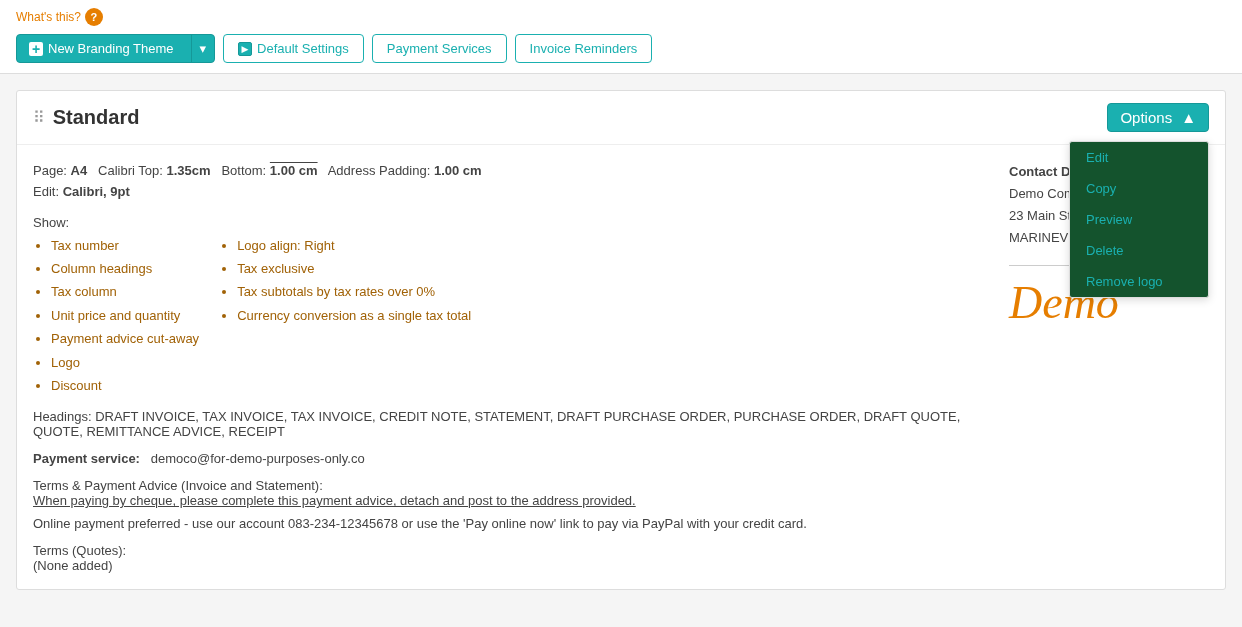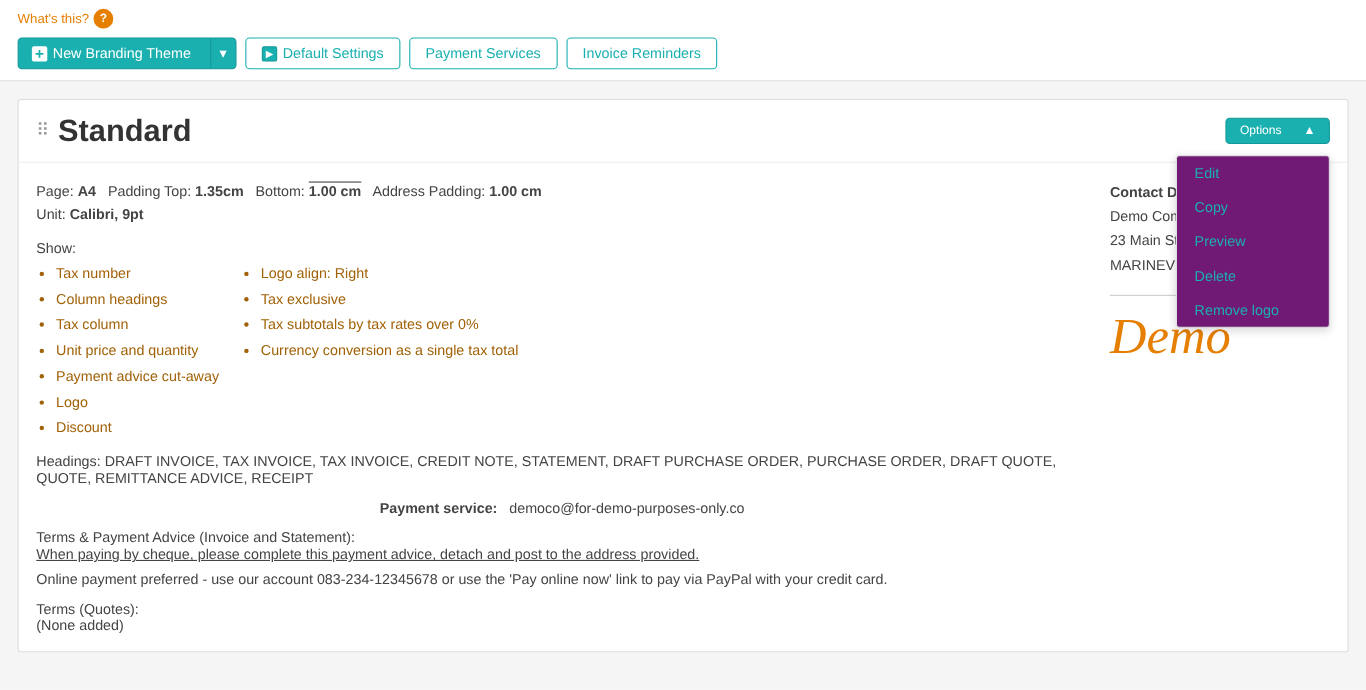--- a/index.html
+++ b/index.html
@@ -124,35 +124,35 @@
       display: flex;
       align-items: center;
       gap: 8px;
     }
     .drag-handle {
       color: #999;
       font-size: 16px;
       cursor: move;
     }
     .theme-name {
-      font-size: 28px;
+      font-size: 20px;
       font-weight: bold;
       color: #333;
     }
     .options-btn {
       background: #1ab0b0;
       border: 1px solid #159898;
       color: #fff;
       padding: 5px 12px;
       border-radius: 4px;
-      font-size: 11px;
-      cursor: pointer;
-      display: inline-flex;
-      align-items: center;
-      gap: 20px;
+      font-size: 15px;
+      cursor: pointer;
+      display: inline-flex;
+      align-items: center;
+      gap: 9px;
     }
     .theme-card-body {
       padding: 16px;
       display: flex;
       gap: 20px;
     }
     .theme-details {
       flex: 1;
     }
     .theme-meta {
@@ -177,21 +177,20 @@
     }
     .headings-section {
       font-size: 13px;
       color: #444;
       margin-bottom: 12px;
     }
     .payment-section {
       font-size: 13px;
       color: #444;
       margin-bottom: 12px;
-      text-align: center;
     }
     .payment-section strong { font-weight: bold; }
     .terms-section {
       font-size: 13px;
       color: #444;
     }
     .theme-preview {
       min-width: 200px;
       display: flex;
       flex-direction: column;
@@ -215,21 +214,21 @@
       width: 60px;
       height: 1px;
       background: #ccc;
       margin: 6px 0;
     }
     
     .dropdown-menu {
       position: absolute;
       top: 50px;
       right: 16px;
-      background: #701a75;
+      background: #14532d;
       border: 1px solid #ddd;
       border-radius: 3px;
       box-shadow: 0 2px 8px rgba(0,0,0,0.15);
       z-index: 100;
       min-width: 140px;
     }
     .dropdown-menu-item {
       padding: 8px 16px;
       font-size: 13px;
       color: #1ab0b0;
@@ -279,30 +278,30 @@
         <span>▲</span>
       </button>
     </div>
 
     <div class="theme-card-body">
       <div class="theme-details">
         <div class="theme-meta">
           <span>Page:</span>
           <strong>A4</strong>
           &nbsp;
-          <span>Padding Top:</span>
+          <span>Calibri Top:</span>
           <strong>1.35cm</strong>
           &nbsp;
           <span>Bottom:</span>
           <strong><span style="text-decoration:overline;">1.00 cm</span></strong>
           &nbsp;
           <span>Address Padding:</span>
           <strong>1.00 cm</strong>
           <br>
-          <span>Unit:</span>
+          <span>Edit:</span>
           <strong>Calibri, 9pt</strong>
         </div>
 
         <div class="show-section">
           <div class="show-label">Show:</div>
           <div class="show-columns">
             <div class="show-col">
               <ul>
                 <li>Tax number</li>
                 <li>Column headings</li>

